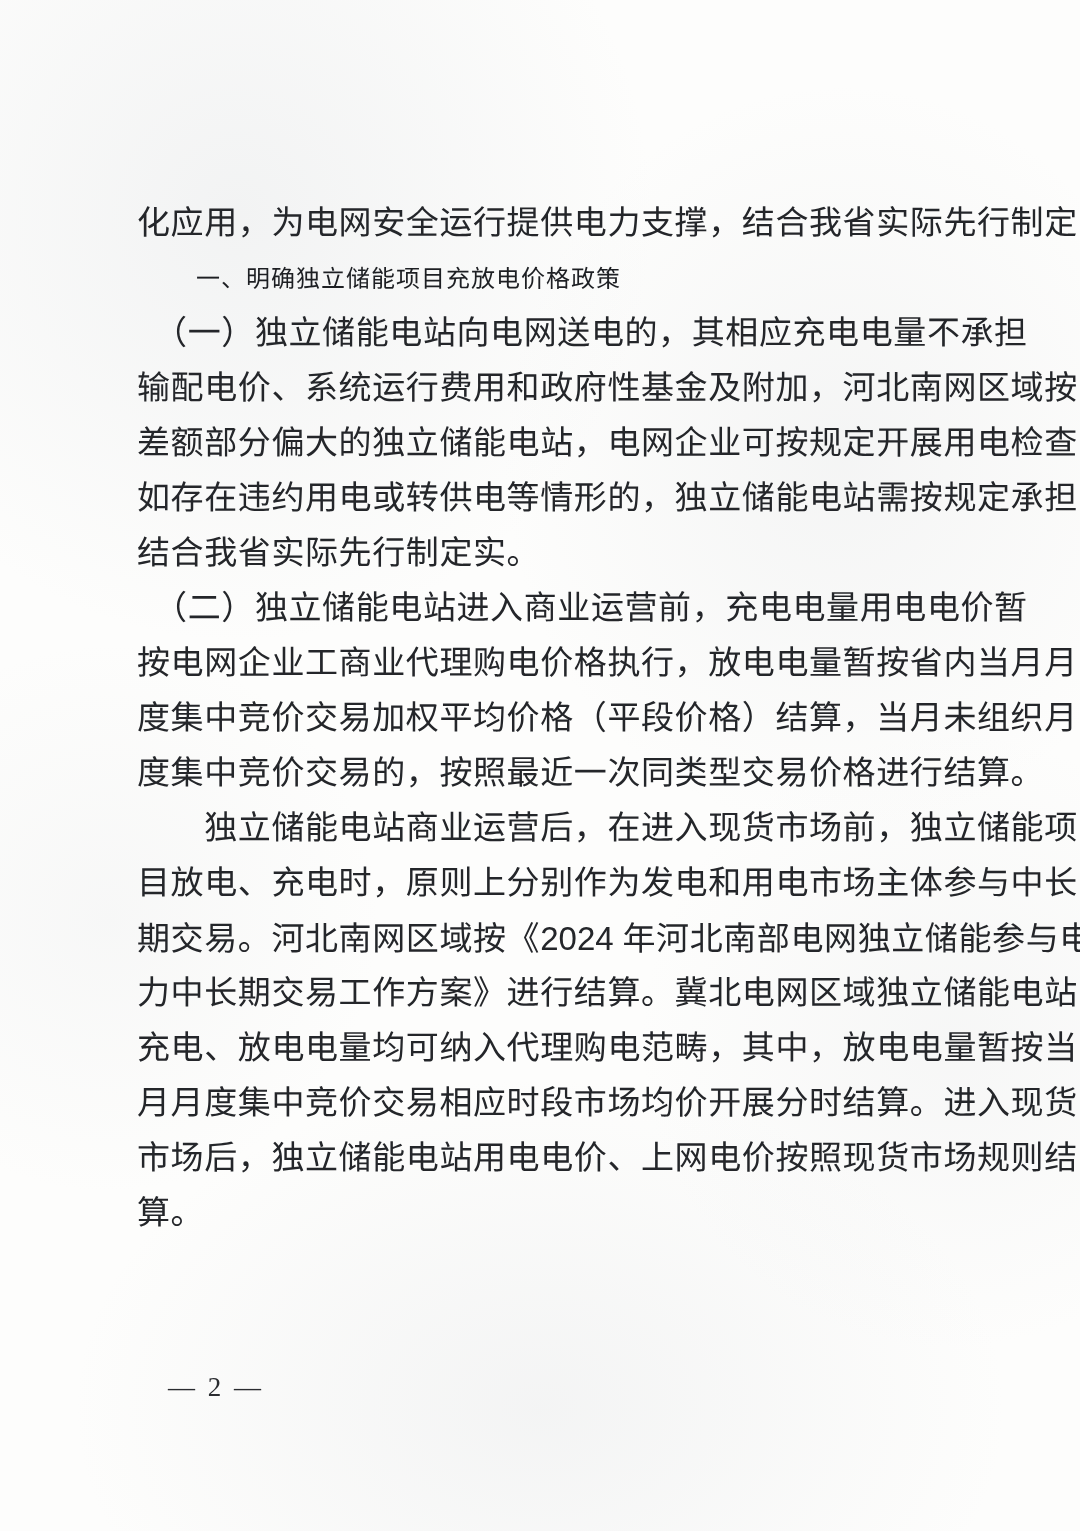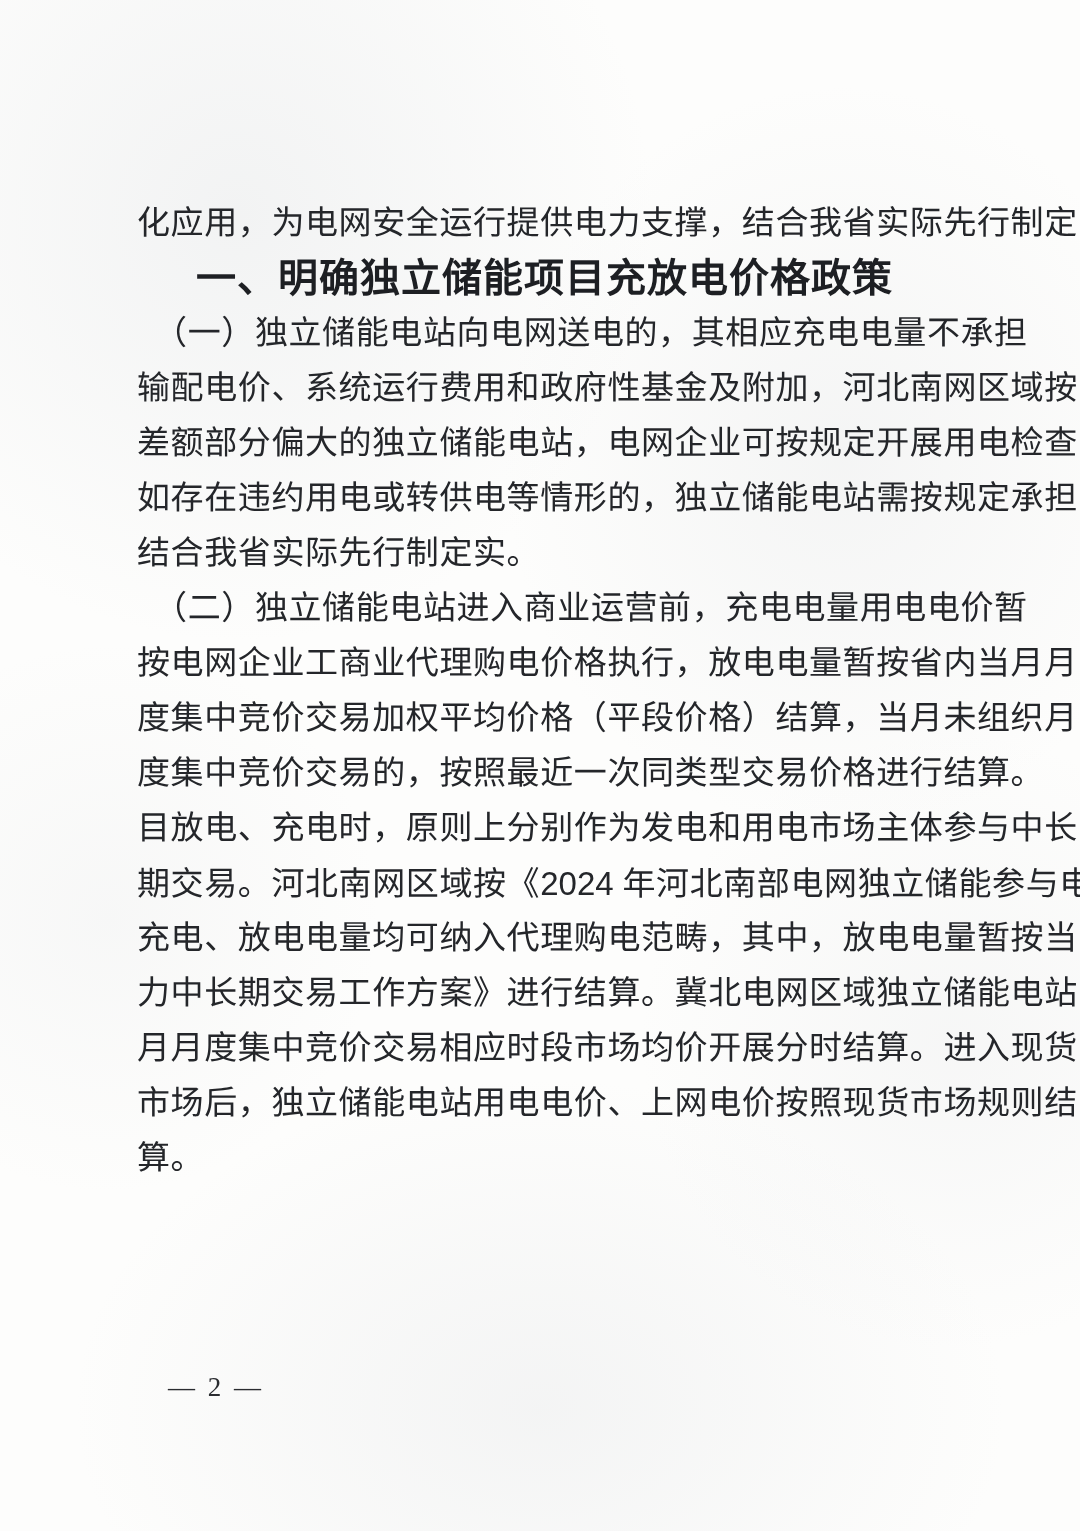--- a/index.html
+++ b/index.html
@@ -40,22 +40,22 @@
     height: 55px;
     color: #24262a;
     letter-spacing: 0.6px;
     white-space: pre;
     text-align: justify;
   }
 
   
   .heading {
     font-family: "Liberation Sans", "DejaVu Sans", sans-serif;
-    font-weight: 700;
-    font-size: 40px;
+    font-weight: 400;
+    font-size: 24px;
     line-height: 55px;
     height: 55px;
     color: #1d1f23;
     letter-spacing: 1px;
     padding-left: 59px;
     white-space: pre;
   }
 
   
   .latin {
@@ -90,26 +90,27 @@
     <div class="line">输配电价、系统运行费用和政府性基金及附加，河北南网区域按</div>
     <div class="line">差额部分偏大的独立储能电站，电网企业可按规定开展用电检查，</div>
     <div class="line">如存在违约用电或转供电等情形的，独立储能电站需按规定承担</div>
     <div class="line">结合我省实际先行制定实。</div>
 
     <div class="line">　（二）独立储能电站进入商业运营前，充电电量用电电价暂</div>
     <div class="line">按电网企业工商业代理购电价格执行，放电电量暂按省内当月月</div>
     <div class="line">度集中竞价交易加权平均价格（平段价格）结算，当月未组织月</div>
     <div class="line">度集中竞价交易的，按照最近一次同类型交易价格进行结算。</div>
 
+    <div class="line">　　独立储能电站商业运营后，在进入现货市场前，独立储能项</div>
     <div class="line">目放电、充电时，原则上分别作为发电和用电市场主体参与中长</div>
 
     <div class="line"><span>期交易。河北南网区域按《</span><span class="latin">2024</span><span> 年河北南部电网独立储能参与电</span></div>
 
+    <div class="line">力中长期交易工作方案》进行结算。冀北电网区域独立储能电站</div>
     <div class="line">充电、放电电量均可纳入代理购电范畴，其中，放电电量暂按当</div>
-    <div class="line">力中长期交易工作方案》进行结算。冀北电网区域独立储能电站</div>
     <div class="line">月月度集中竞价交易相应时段市场均价开展分时结算。进入现货</div>
     <div class="line">市场后，独立储能电站用电电价、上网电价按照现货市场规则结</div>
     <div class="line">算。</div>
 
   </div>
 
   <div class="footer">— 2 —</div>
 
 </div>
 

